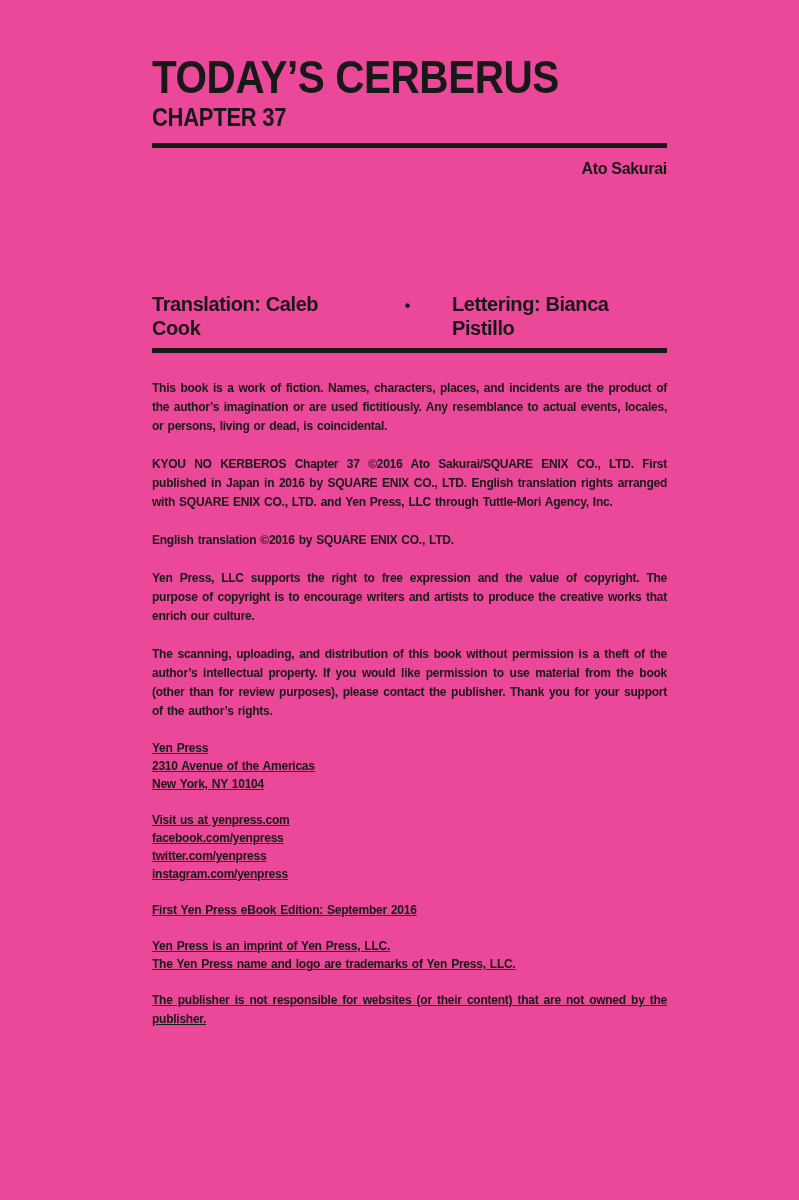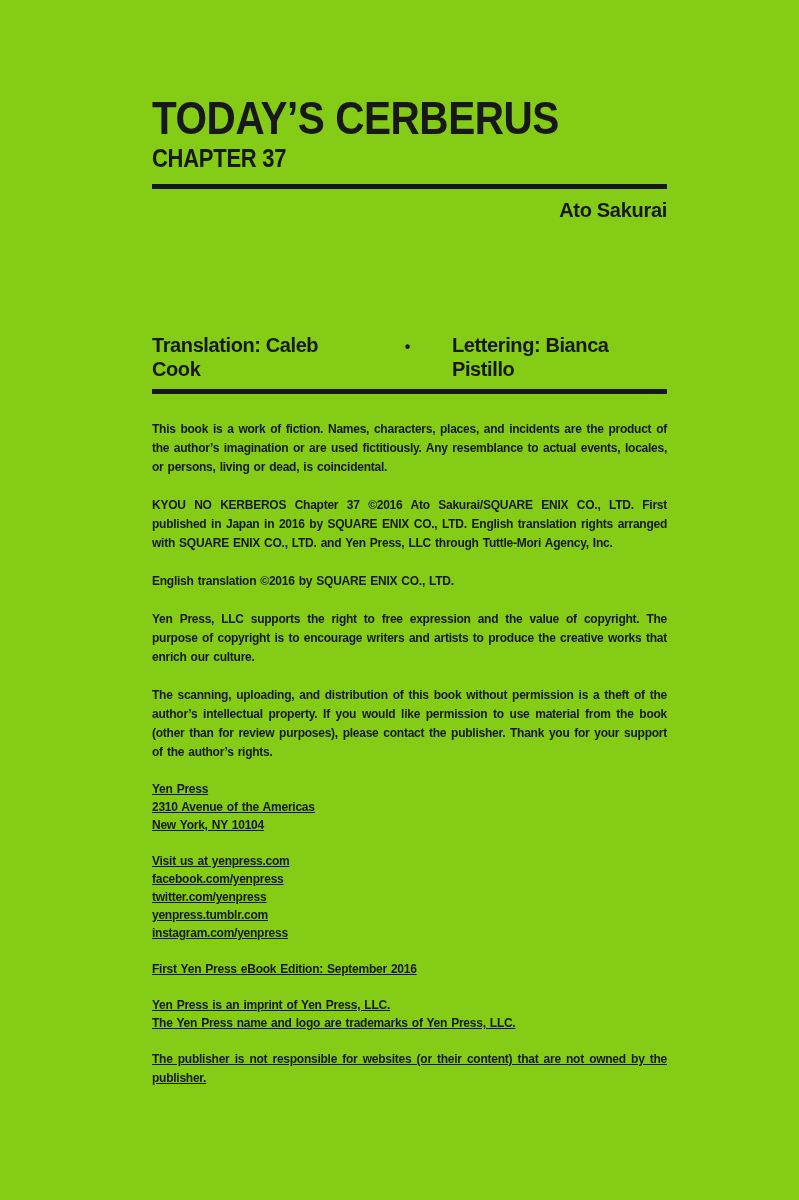--- a/index.html
+++ b/index.html
@@ -1,25 +1,25 @@
 <!DOCTYPE html>
 <html><head>
 <meta charset="utf-8">
 <style>
   html, body { margin: 0; padding: 0; background: #ffffff; }
   .page {
     position: relative;
     width: 799px;
     height: 1200px;
     box-sizing: border-box;
-    background: #84cc16;
+    background: #ec4899;
     color: #181818;
     font-family: "Liberation Sans", "DejaVu Sans", sans-serif;
     font-weight: bold;
-    padding: 94px 132px 0 152px;
+    padding: 53px 132px 0 152px;
     overflow: hidden;
   }
   .col { width: 515px; }
   .book-title {
     font-size: 46px;
     line-height: 48px;
     letter-spacing: -0.5px;
     transform: scaleX(0.88);
     transform-origin: 0 0;
     white-space: nowrap;
@@ -30,21 +30,21 @@
     margin-top: 2px;
     letter-spacing: -0.3px;
     transform: scaleX(0.88);
     transform-origin: 0 0;
     white-space: nowrap;
   }
   .rule { height: 5px; background: #171717; }
   .rule-title { margin-top: 12px; }
   .author {
     margin-top: 10px;
-    font-size: 20px;
+    font-size: 16px;
     line-height: 22px;
     text-align: right;
     letter-spacing: -0.3px;
   }
   .credits {
     margin-top: 112px;
     font-size: 20px;
     line-height: 24px;
     display: flex;
     justify-content: space-between;
@@ -97,21 +97,20 @@
       <div class="block">
         <div class="line">Yen Press</div>
         <div class="line">2310 Avenue of the Americas</div>
         <div class="line">New York, NY 10104</div>
       </div>
 
       <div class="block">
         <div class="line">Visit us at yenpress.com</div>
         <div class="line">facebook.com/yenpress</div>
         <div class="line">twitter.com/yenpress</div>
-        <div class="line">yenpress.tumblr.com</div>
         <div class="line">instagram.com/yenpress</div>
       </div>
 
       <div class="block line">First Yen Press eBook Edition: September 2016</div>
 
       <div class="block">
         <div class="line">Yen Press is an imprint of Yen Press, LLC.</div>
         <div class="line">The Yen Press name and logo are trademarks of Yen Press, LLC.</div>
       </div>
 

